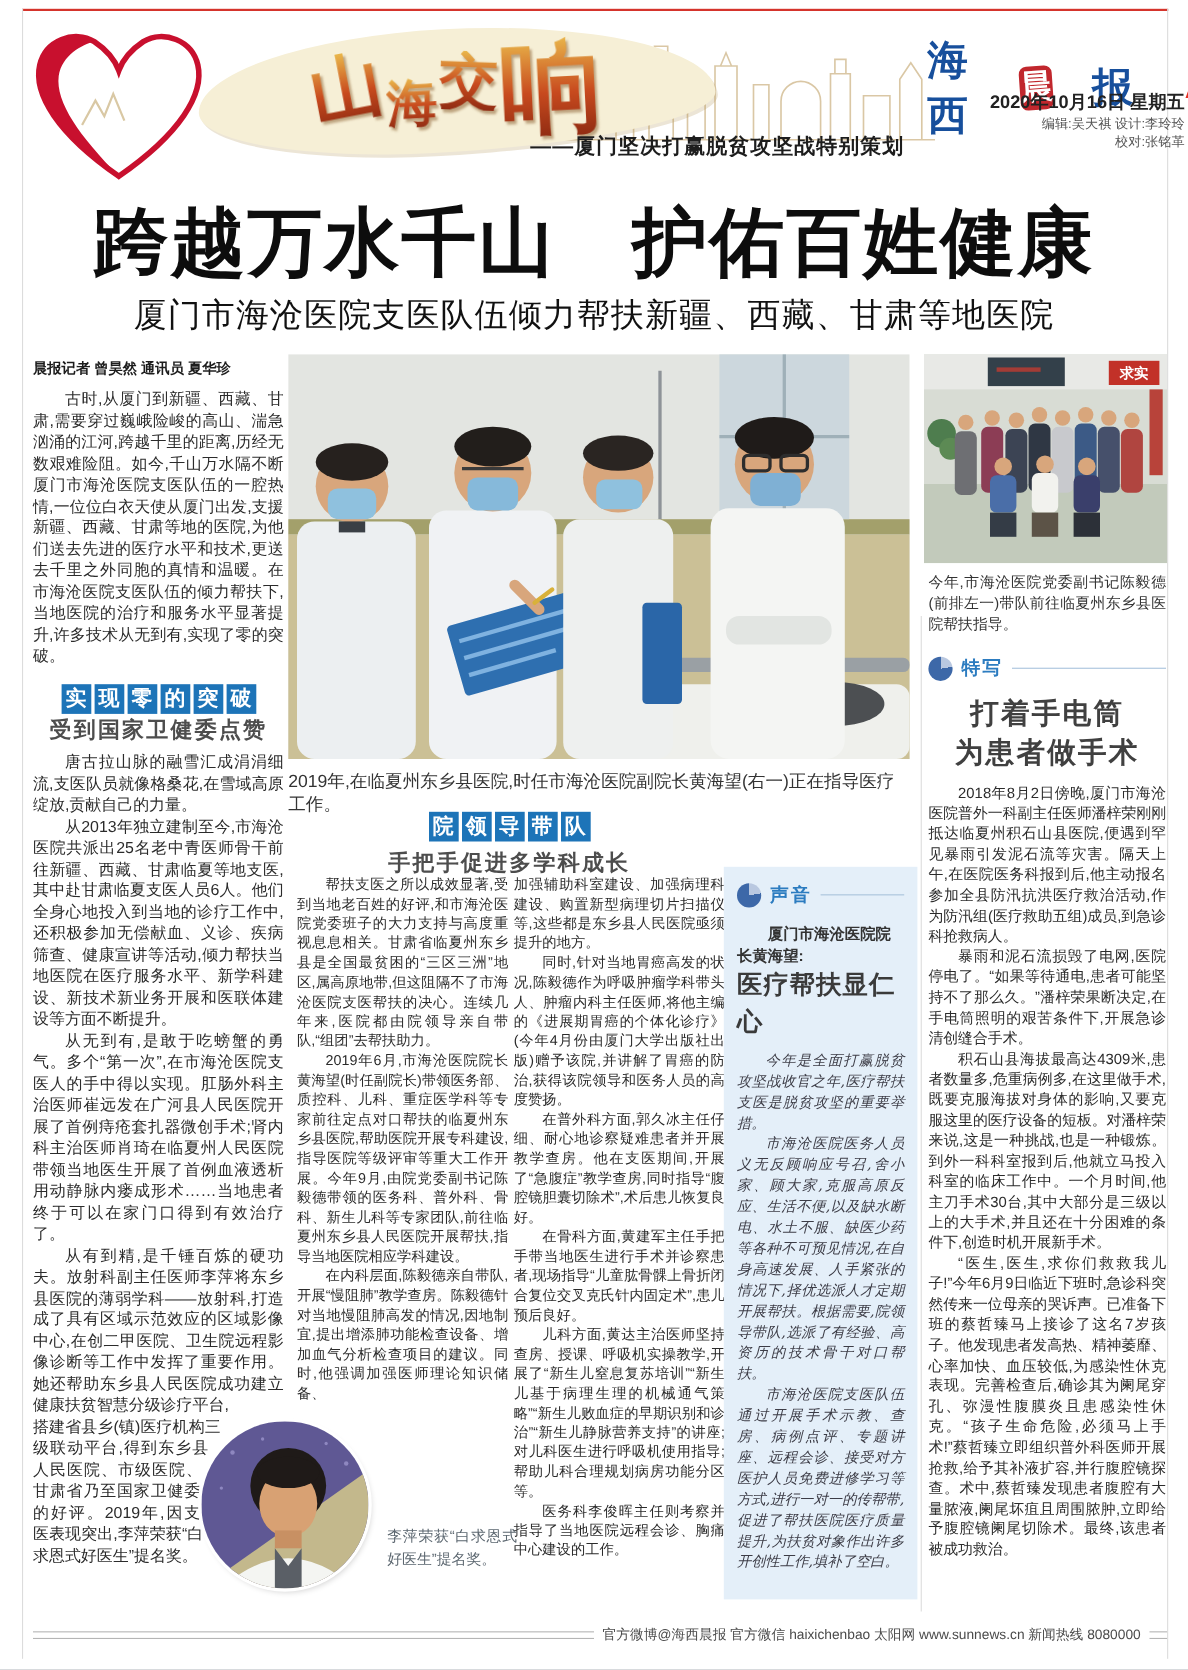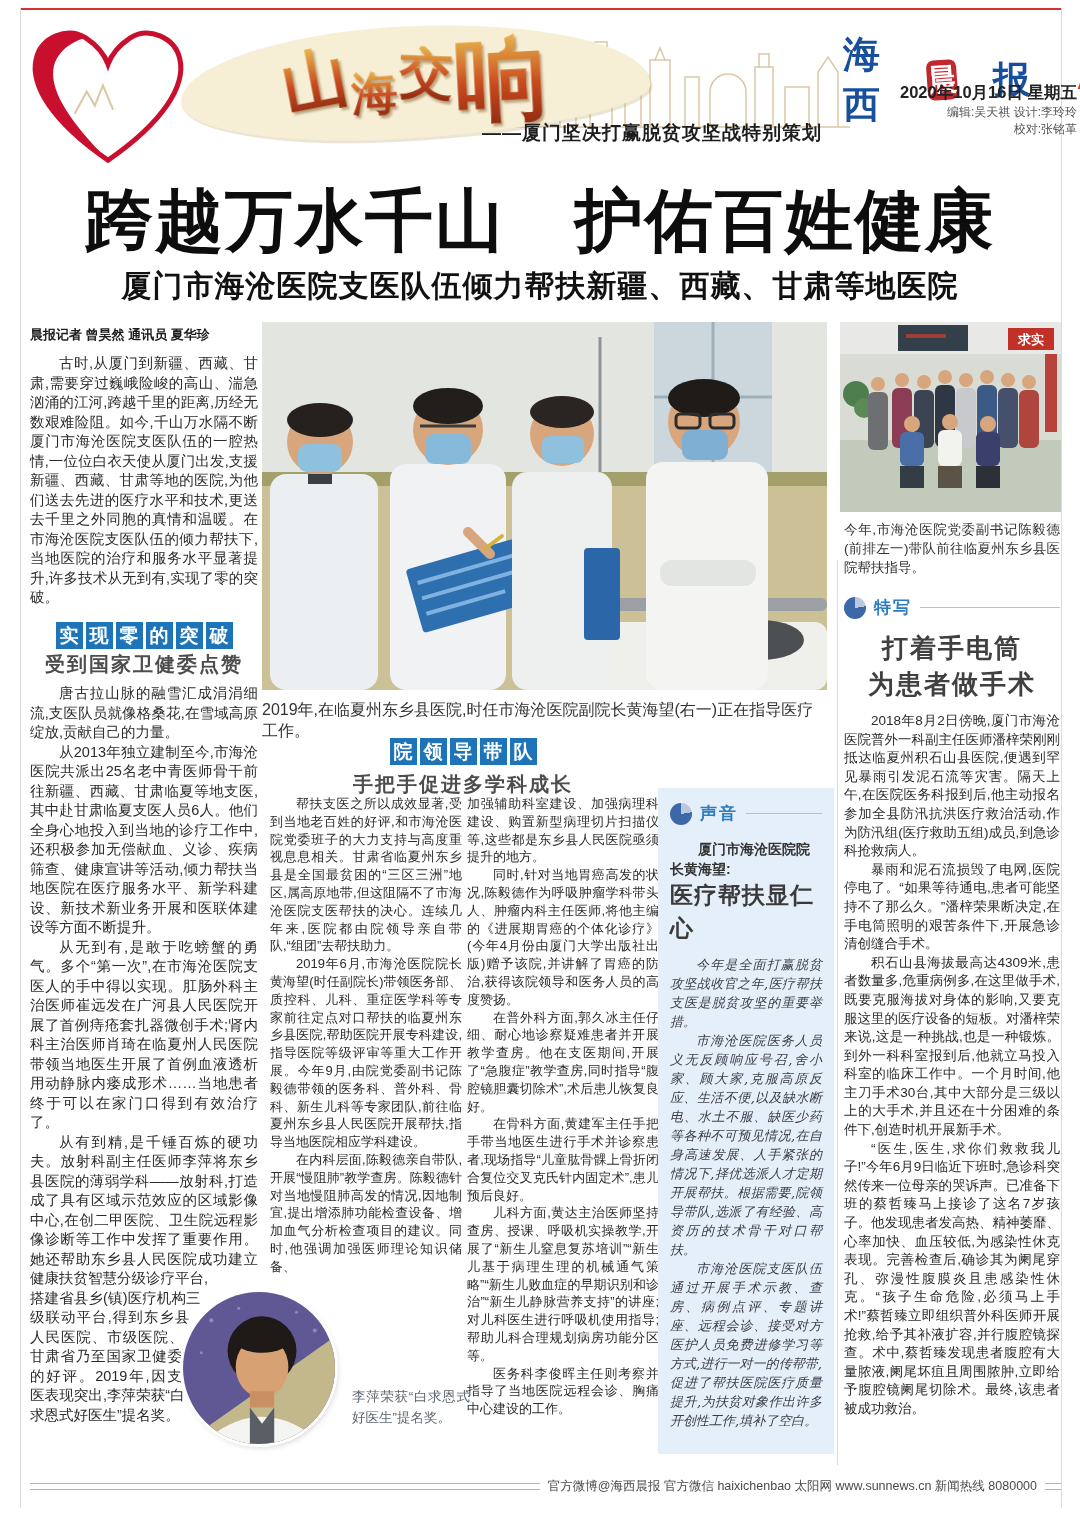--- a/index.html
+++ b/index.html
@@ -26,21 +26,21 @@
   #brand-seal{display:inline-block;width:40px;height:40px;background:#c1272d;color:#fff;
               border-radius:7px;font-size:30px;line-height:40px;text-align:center;
               transform:rotate(-4deg);font-weight:900;}
   .pageno{color:#e63022;font-size:28px;font-weight:900;font-family:"Liberation Sans",sans-serif;margin-left:10px;}
   #dateblock{text-align:right;}
   #date-line{font-size:16.5px;font-weight:bold;color:#222;}
   .staff{font-size:12px;color:#555;line-height:17px;}
   
   #headline{font-family:"Liberation Serif",serif;font-size:68px;font-weight:900;color:#0d0d0d;
             text-align:center;letter-spacing:2px;white-space:nowrap;}
-  #subheadline{font-size:30px;font-weight:bold;color:#111;text-align:center;letter-spacing:1px;}
+  #subheadline{font-size:30px;font-weight:normal;color:#111;text-align:center;letter-spacing:1px;}
   #byline{font-size:13px;font-weight:bold;color:#1c1c1c;}
   
   .copy p{margin:0;text-align:justify;text-indent:2em;}
   .copy p.noind{text-indent:0;}
   #left-col{width:228px;font-size:14.5px;line-height:19.5px;}
   .midcol{width:192px;font-size:13px;line-height:17.8px;}
   #right-body{width:216px;font-size:13.5px;line-height:18.6px;}
   
   .sec-head{text-align:center;margin:14px 0 10px;}
   .badges{display:flex;justify-content:center;gap:3px;}

